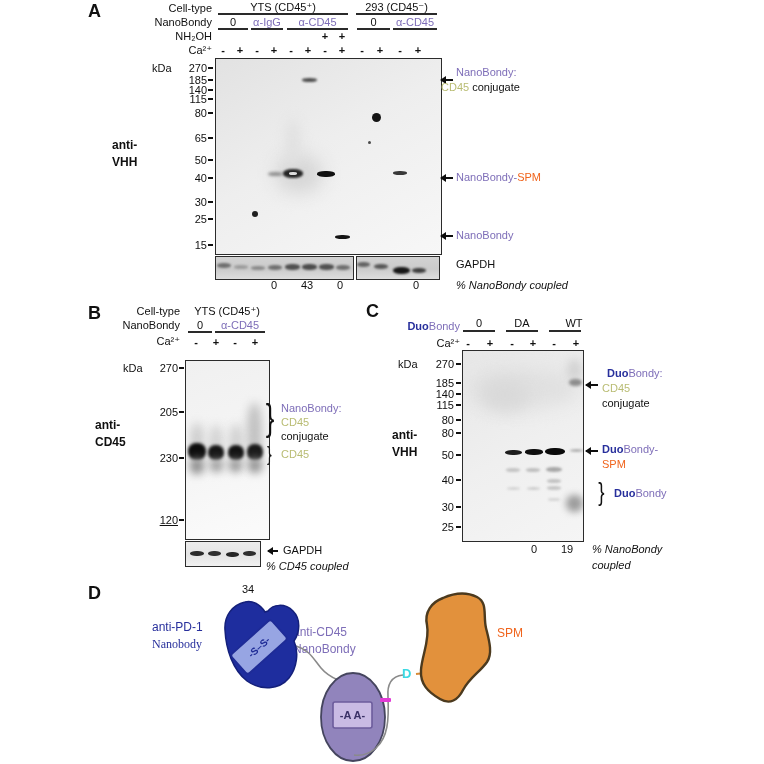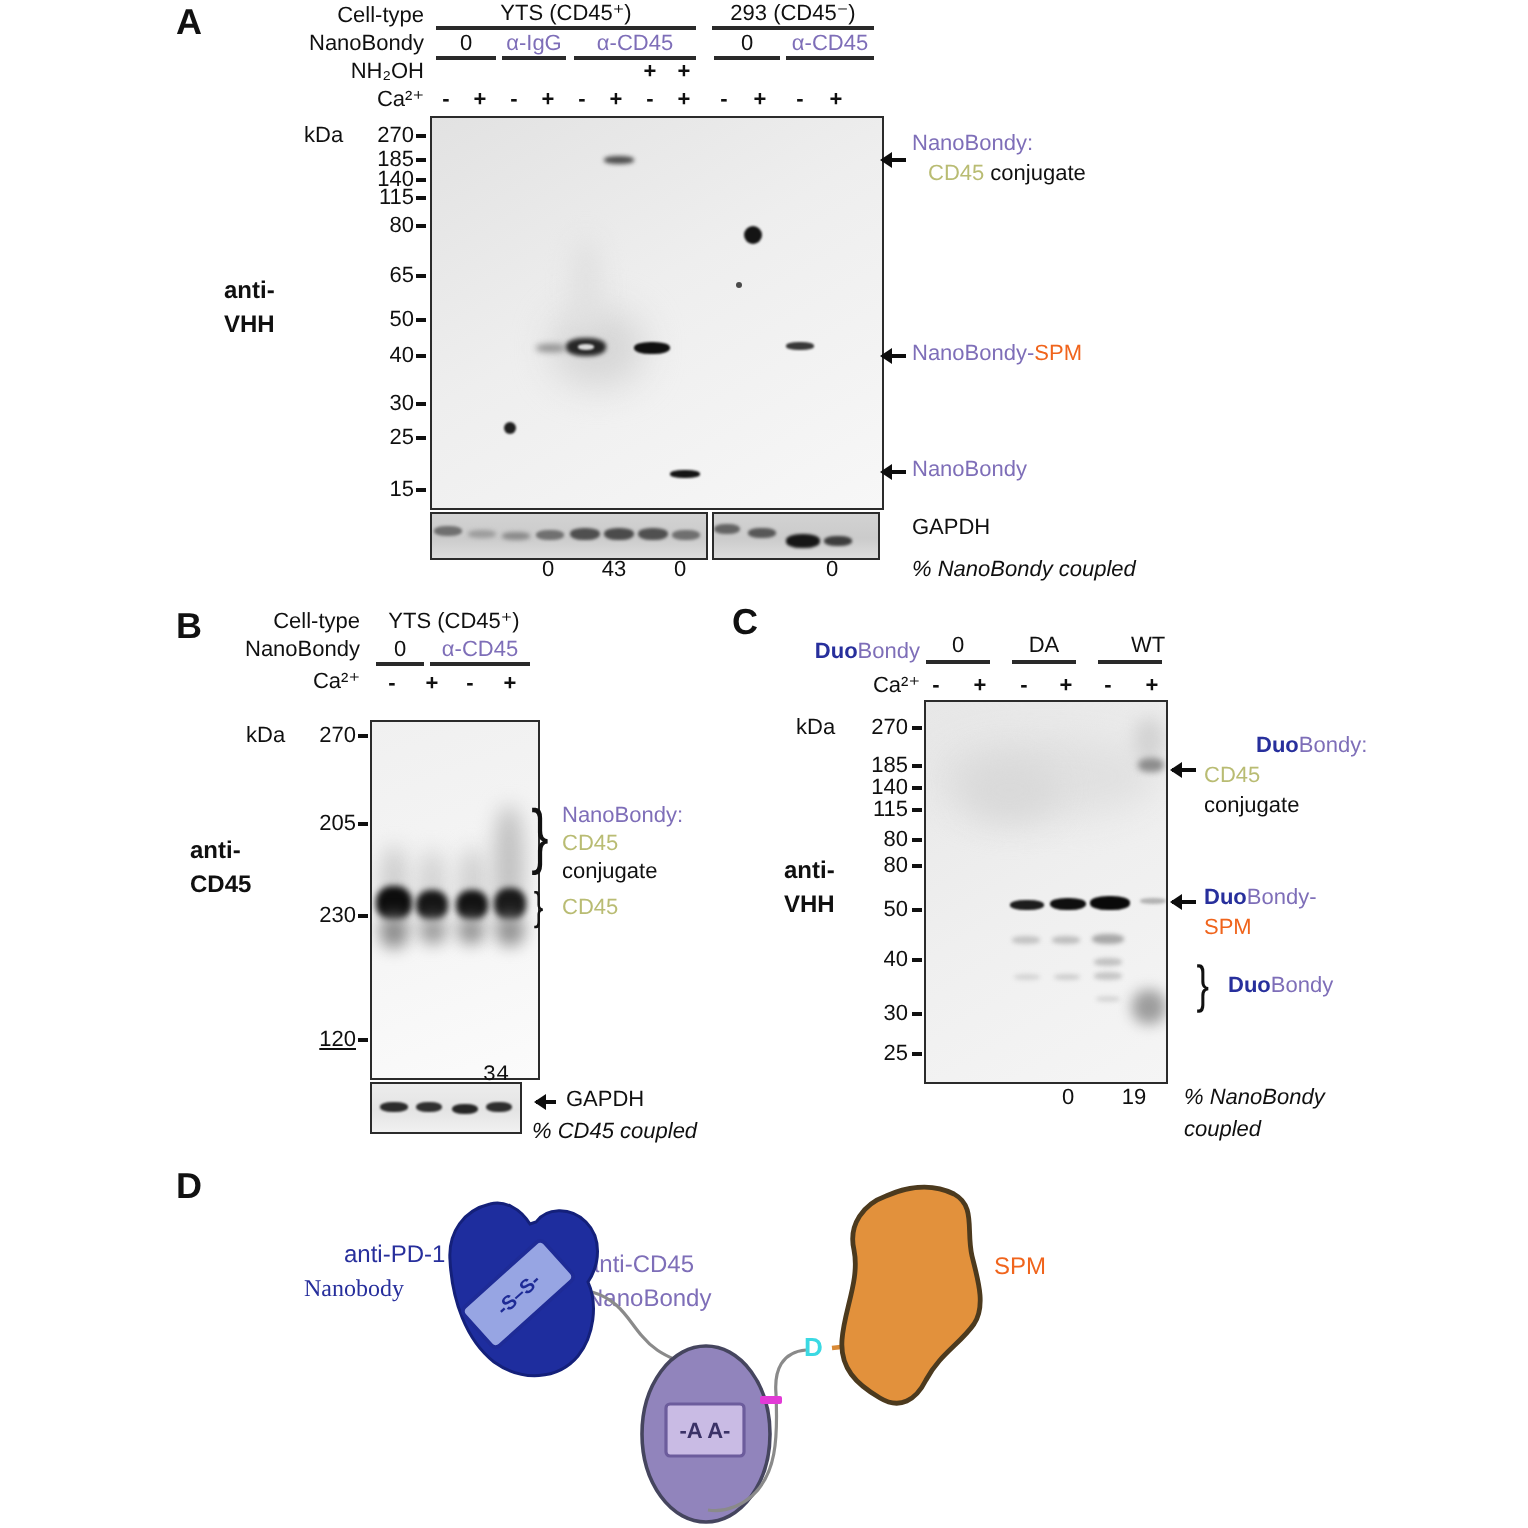--- a/index.html
+++ b/index.html
@@ -129,21 +129,21 @@
     </div>
   <div class="strip" style="left:356px;top:256px;width:82px;height:22px;">
       <div class="band" style="left: 0px; top: 5px; width: 13px; height: 5px; background: rgb(99, 99, 99); filter: blur(0.8px);"></div>
       <div class="band" style="left: 17px; top: 7px; width: 14px; height: 5px; background: rgb(87, 87, 87); filter: blur(0.8px);"></div>
       <div class="band" style="left: 36px; top: 10px; width: 17px; height: 7px; background: rgb(22, 22, 22); filter: blur(0.8px);"></div>
       <div class="band" style="left: 55px; top: 11px; width: 14px; height: 5px; background: rgb(61, 61, 61); filter: blur(0.8px);"></div>
     </div>
 
   <div class="arr" style="left:441px;top:79px;width:12px;"></div>
   <span class="t purple" style="left:456px;top:66px;">NanoBondy:</span>
-  <span class="t" style="left:464px;top:81px;"><span class="olive">CD45</span><span> conjugate</span></span>
+  <span class="t" style="left:441px;top:81px;"><span class="olive">CD45</span><span> conjugate</span></span>
 
   <div class="arr" style="left:441px;top:177px;width:12px;"></div>
   <span class="t" style="left:456px;top:171px;"><span class="purple">NanoBondy-</span><span class="orange">SPM</span></span>
 
   <div class="arr" style="left:441px;top:235px;width:12px;"></div>
   <span class="t purple" style="left:456px;top:229px;">NanoBondy</span>
 
   <span class="t" style="left:456px;top:258px;">GAPDH</span>
   <span class="t ctr" style="left:265px;top:279px;width:18px;">0</span>
   <span class="t ctr" style="left:298px;top:279px;width:18px;">43</span>
@@ -204,21 +204,21 @@
 
   <span class="brace" style="left:264px;top:400px;font-size:36px;">}</span>
   <span class="t purple" style="left:281px;top:402px;">NanoBondy:</span>
   <span class="t olive" style="left:281px;top:416px;">CD45</span>
   <span class="t" style="left:281px;top:430px;">conjugate</span>
   <span class="brace" style="left:266px;top:444px;font-size:20px;">}</span>
   <span class="t olive" style="left:281px;top:448px;">CD45</span>
 
   <div class="arr" style="left:268px;top:550px;width:10px;"></div>
   <span class="t" style="left:283px;top:544px;">GAPDH</span>
-  <span class="t ctr" style="left:238px;top:532px;width:20px;font-family:Liberation Mono, monospace;">34</span>
+  <span class="t ctr" style="left:238px;top:583px;width:20px;">34</span>
   <span class="t i" style="left:266px;top:560px;">% CD45 coupled</span>
 
   <span class="t letter" style="left:366px;top:301px;">C</span>
 
   <span class="t rt" style="left:380px;top:320px;width:80px;"><span class="navy b">Duo</span><span class="purple">Bondy</span></span>
   <span class="t rt" style="left:400px;top:337px;width:60px;">Ca²⁺</span>
 
   <span class="t ctr" style="left:463px;top:317px;width:32px;">0</span>
   <span class="t ctr" style="left:506px;top:317px;width:32px;">DA</span>
   <span class="t ctr" style="left:558px;top:317px;width:32px;">WT</span>
@@ -272,39 +272,39 @@
       <div class="band" style="left: 83px; top: 116px; width: 16px; height: 5px; background: rgb(168, 168, 168); filter: blur(1px);"></div>
       <div class="band" style="left: 84px; top: 128px; width: 14px; height: 4px; background: rgb(194, 194, 194); filter: blur(1px);"></div>
       <div class="band" style="left: 44px; top: 136px; width: 13px; height: 3px; background: rgb(212, 212, 212); filter: blur(1px);"></div>
       <div class="band" style="left: 64px; top: 136px; width: 13px; height: 3px; background: rgb(206, 206, 206); filter: blur(1px);"></div>
       <div class="band" style="left: 84px; top: 135px; width: 14px; height: 4px; background: rgb(198, 198, 198); filter: blur(1px);"></div>
       <div class="band" style="left: 103px; top: 144px; width: 17px; height: 17px; background: rgb(156, 156, 156); filter: blur(3.5px);"></div>
       <div class="band" style="left: 85px; top: 147px; width: 12px; height: 3px; background: rgb(214, 214, 214); filter: blur(1px);"></div>
     </div>
 
   <div class="arr" style="left:586px;top:384px;width:12px;"></div>
-  <span class="t" style="left:602px;top:367px;padding-left:26px;"><span class="navy b">Duo</span><span class="purple">Bondy:</span></span>
+  <span class="t" style="left:581px;top:367px;padding-left:26px;"><span class="navy b">Duo</span><span class="purple">Bondy:</span></span>
   <span class="t olive" style="left:602px;top:382px;">CD45</span>
   <span class="t" style="left:602px;top:397px;">conjugate</span>
 
   <div class="arr" style="left:586px;top:450px;width:12px;"></div>
   <span class="t" style="left:602px;top:443px;"><span class="navy b">Duo</span><span class="purple">Bondy-</span></span>
   <span class="t orange" style="left:602px;top:458px;">SPM</span>
 
   <span class="brace" style="left:597px;top:479px;font-size:26px;">}</span>
   <span class="t" style="left:614px;top:487px;"><span class="navy b">Duo</span><span class="purple">Bondy</span></span>
 
   <span class="t ctr" style="left:524px;top:543px;width:20px;">0</span>
   <span class="t ctr" style="left:557px;top:543px;width:20px;">19</span>
   <span class="t i" style="left:592px;top:543px;">% NanoBondy</span>
   <span class="t i" style="left:592px;top:559px;">coupled</span>
 
   <span class="t letter" style="left:88px;top:583px;">D</span>
 
-  <span class="t navy" style="left:152px;top:620px;font-size:12px;margin-left:20px;">anti-PD-1</span>
+  <span class="t navy" style="left:152px;top:620px;font-size:12px;">anti-PD-1</span>
   <span class="t navy" style="left:152px;top:637px;font-size:12px;font-family:Liberation Serif, serif;">Nanobody</span>
   <span class="t purple" style="left:293px;top:625px;font-size:12px;">anti-CD45</span>
   <span class="t purple" style="left:293px;top:642px;font-size:12px;">NanoBondy</span>
   <span class="t orange" style="left:497px;top:626px;font-size:12px;">SPM</span>
 
   <svg style="left:80px;top:580px;" width="600" height="184" viewBox="0 0 600 184">
     <path d="M 216,66 C 230,70 234,80 241,88 C 246,94 251,97 258,100" fill="none" stroke="#8a8a8a" stroke-width="1.6"></path>
     <path d="M 185,32 C 180,24 172,20 165,22 C 152,25 144,36 145,50 C 146,70 153,90 167,101 C 181,111 199,110 209,98 C 217,88 219,72 214,61 C 220,52 221,39 213,31 C 205,23 193,24 188,31 Z" fill="#1e2d9e" stroke="#14207a" stroke-width="1.5"></path>
     <g transform="translate(179,67) rotate(-42)">
       <rect x="-27" y="-13" width="54" height="26" rx="3" fill="#97a5e3" stroke="#1e2b96" stroke-width="1.8"></rect>

